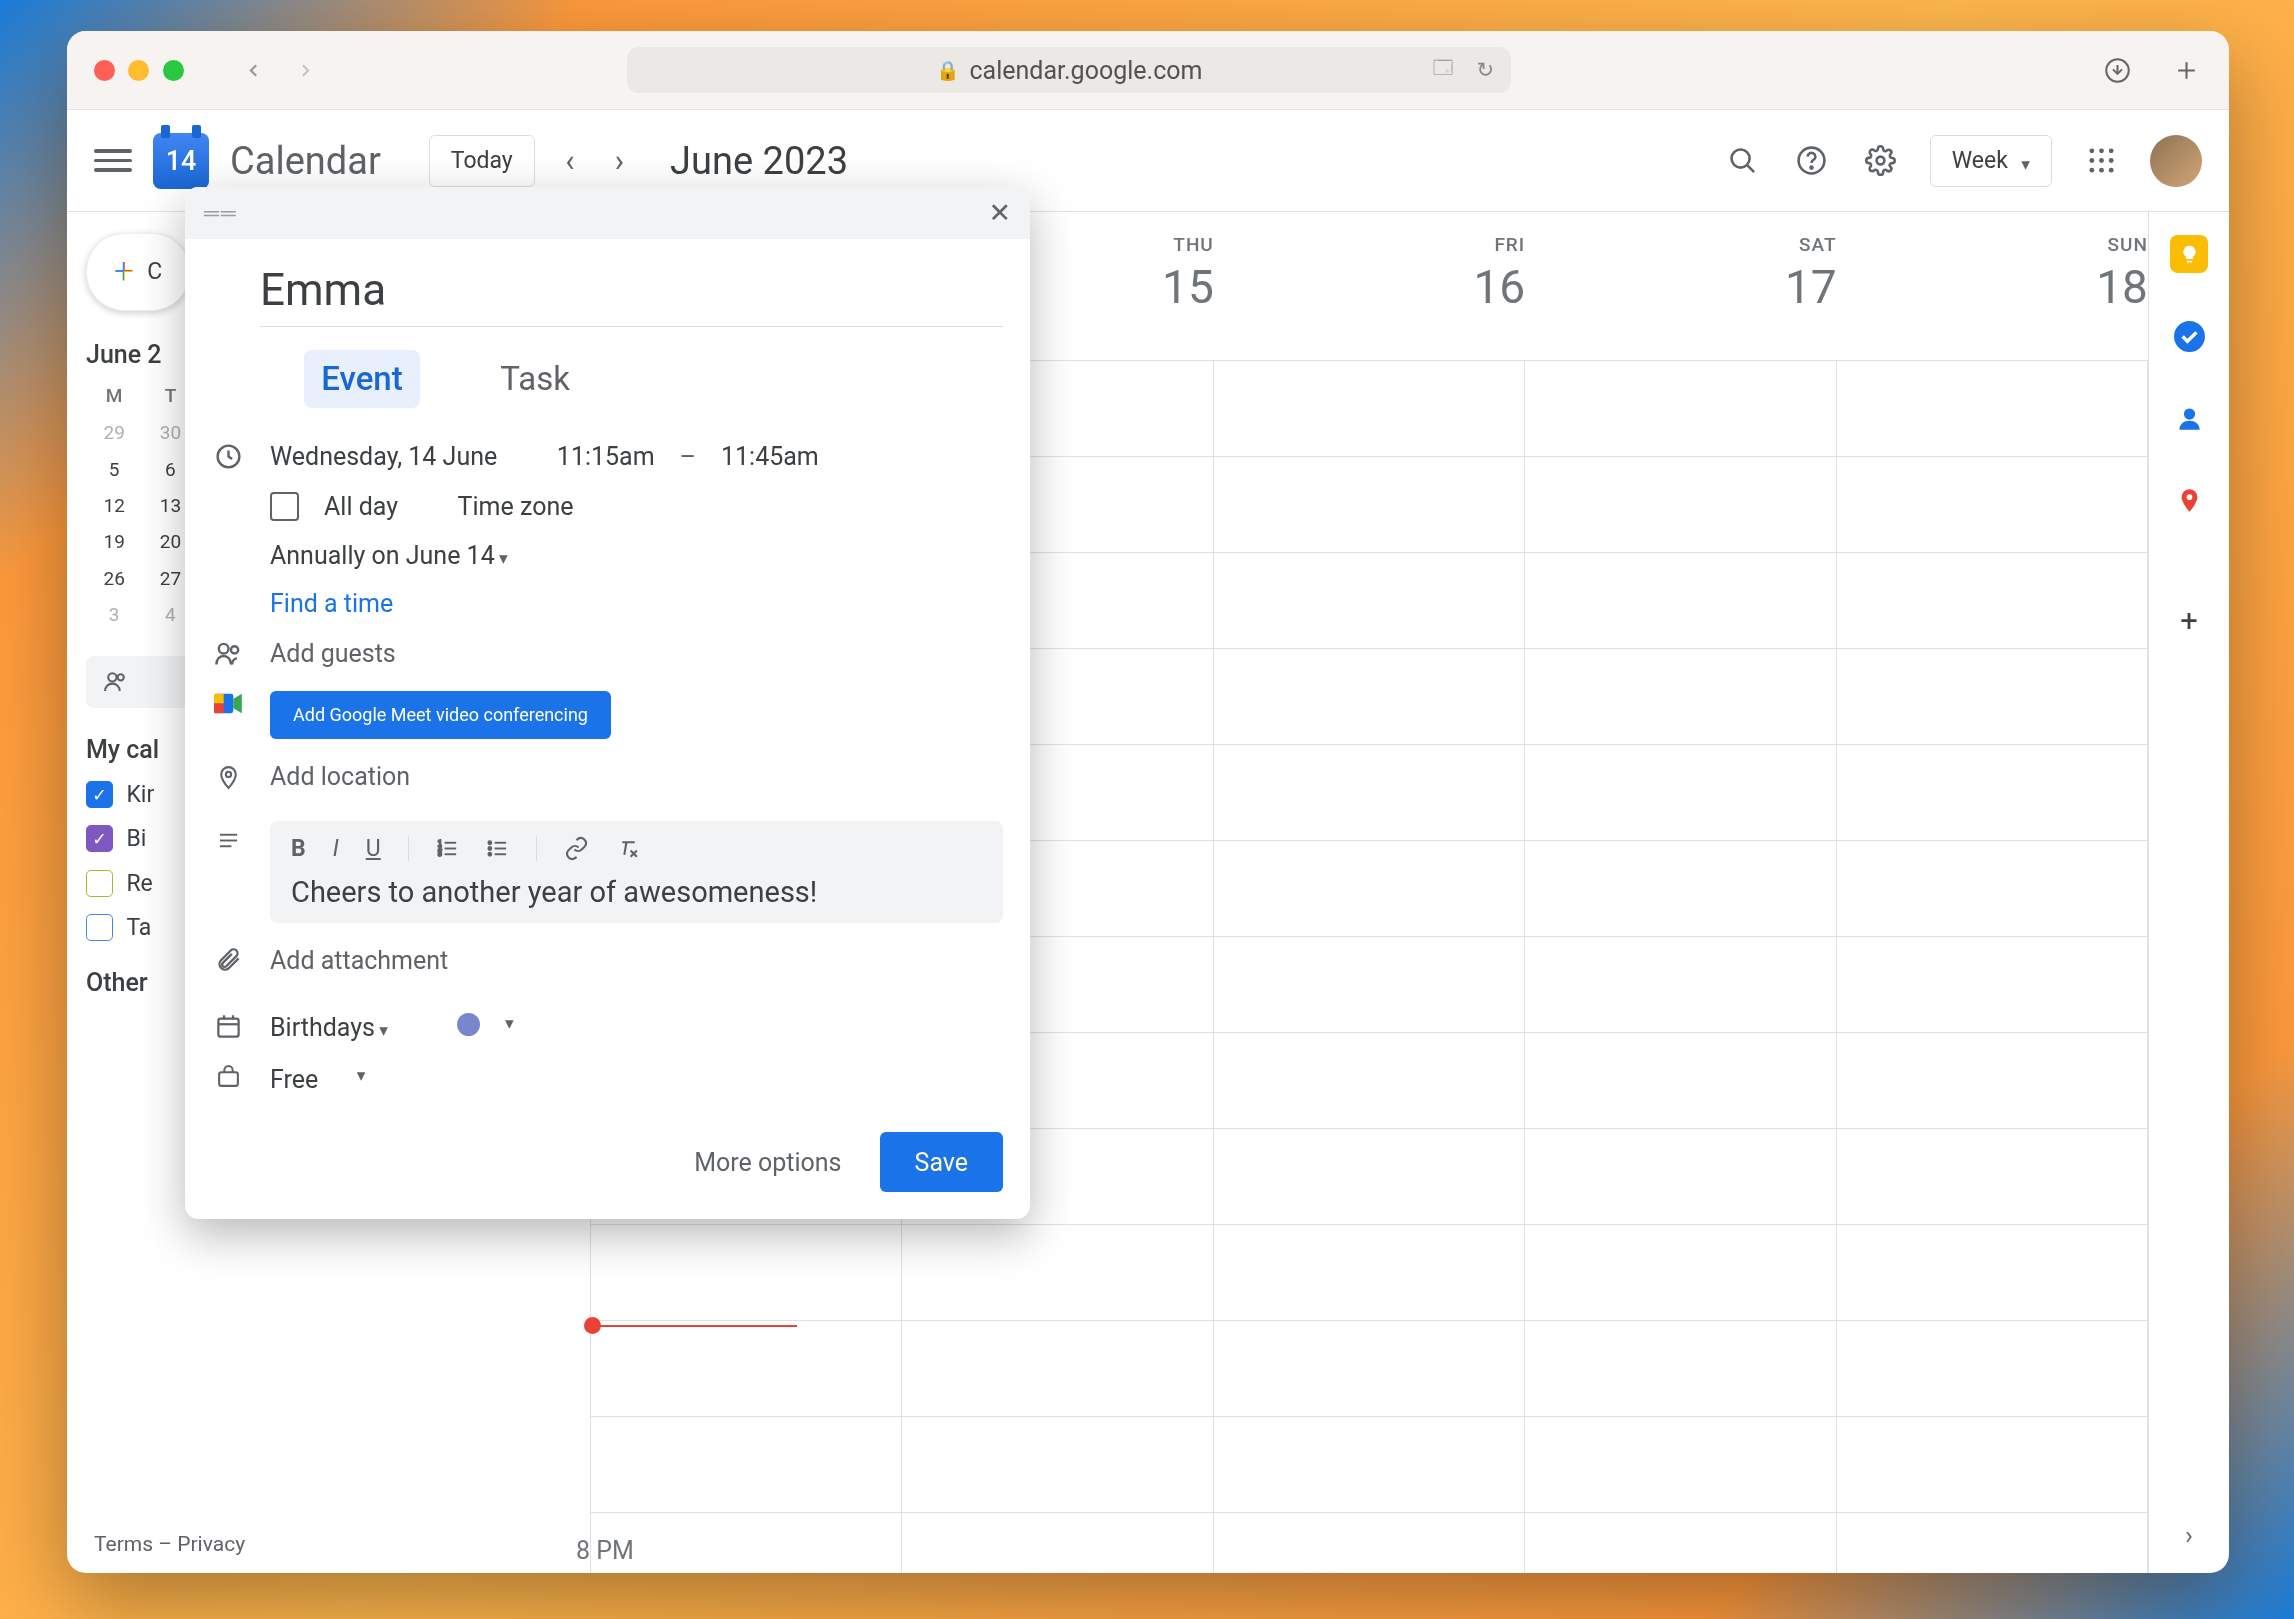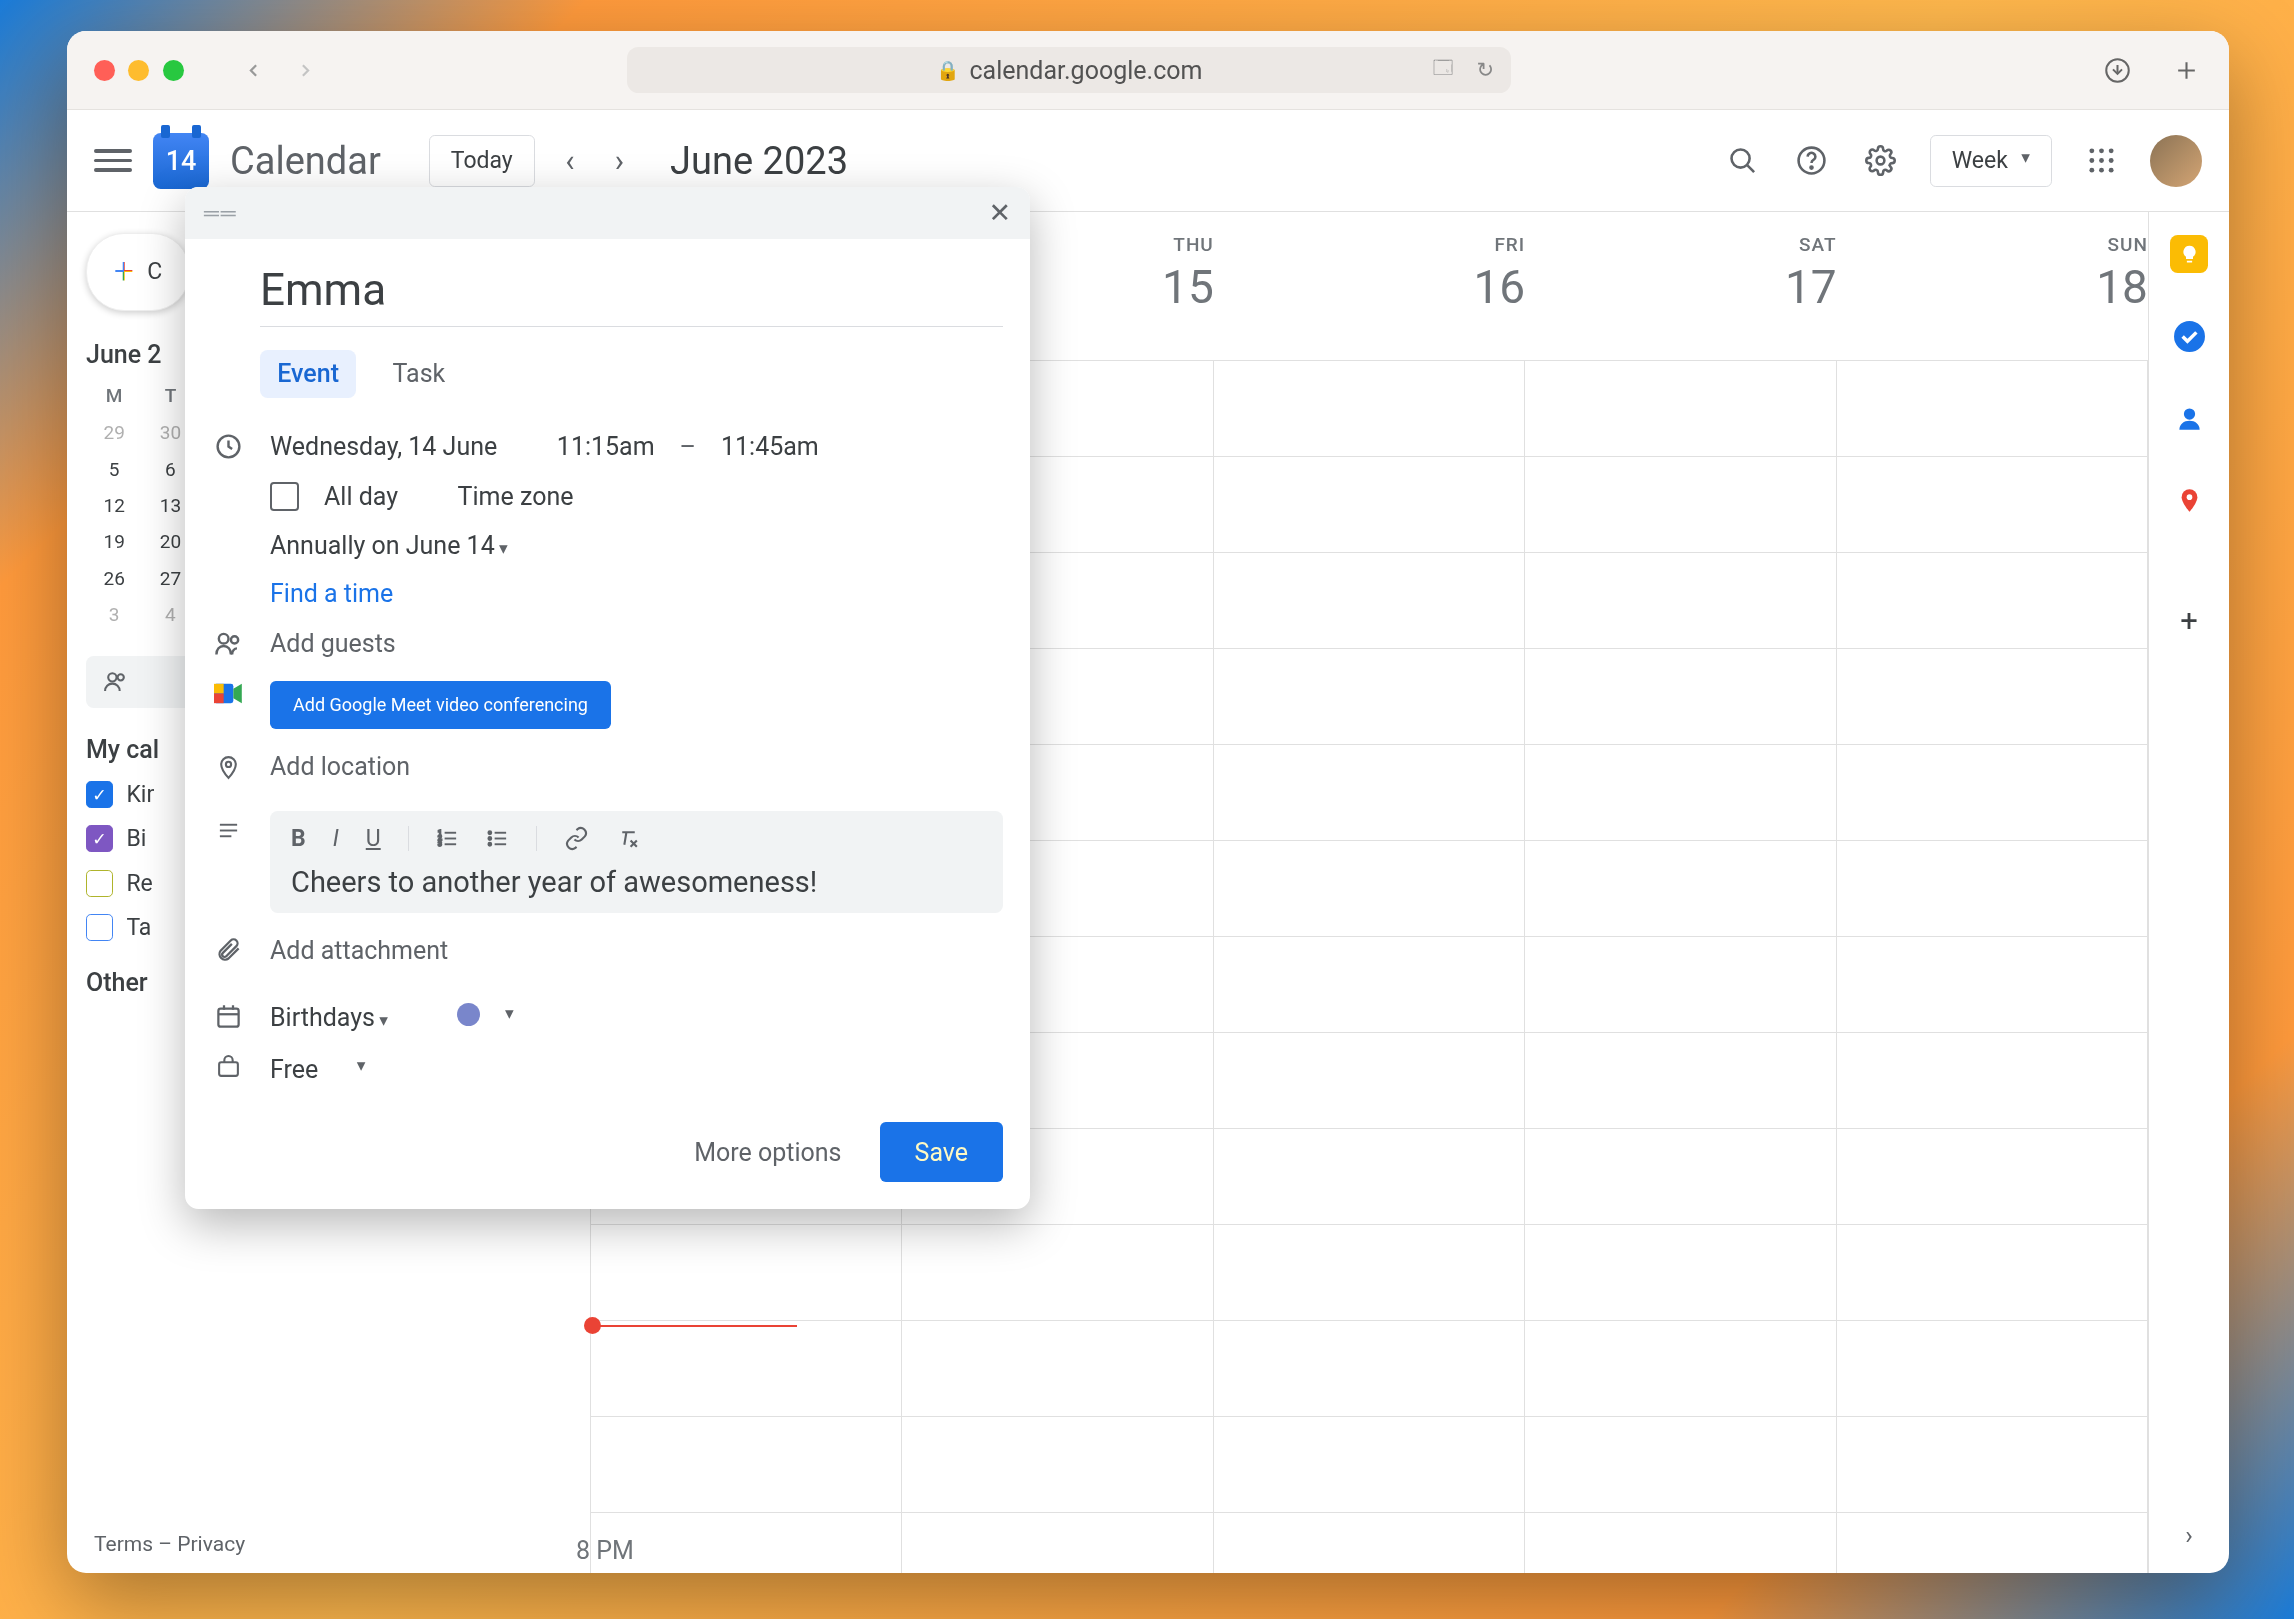--- a/index.html
+++ b/index.html
@@ -76,21 +76,21 @@
   position: relative;
 }
 .gcal-logo::before { content:''; position:absolute; top:-7.7px; left:7.7px; width:9.6px; height:13.4px; background:#1967d2; border-radius:1.9px;}
 .gcal-logo::after { content:''; position:absolute; top:-7.7px; right:7.7px; width:9.6px; height:13.4px; background:#1967d2; border-radius:1.9px;}
 .app-title { font-size: 38px; color:#5f6368; font-weight: 400; }
 .today-btn { border:1px solid #dadce0; border-radius:5.8px; padding:11.5px 21px; font-size:23px; color:#3c4043; background:#fff; margin-left: 27px;}
 .month-nav-arrow { font-size: 31px; color:#5f6368; padding: 0 9.6px;}
 .month-label { font-size: 38px; color:#3c4043; font-weight:400; margin-left: 15.4px;}
 .gcal-header-right { margin-left:auto; display:flex; align-items:center; gap:29px; }
 .hdr-icon { width:40px; height:40px; color:#5f6368; display:flex; align-items:center; justify-content:center; }
-.view-select { border:1px solid #dadce0; border-radius:5.8px; padding:11.5px 21px; font-size:23px; color:#3c4043; display:flex; align-items:flex-start; gap:13.4px;}
+.view-select { border:1px solid #dadce0; border-radius:5.8px; padding:11.5px 21px; font-size:23px; color:#3c4043; display:flex; align-items:flex-end; gap:13.4px;}
 .avatar { width: 52px; height: 52px; border-radius:50%; background: linear-gradient(135deg,#8b7355,#d4a574);}
 
 
 .gcal-body { display:flex; height: calc(100% - 181px); position:relative; }
 .left-col { width: 432px; padding: 21px 19px; border-right: none; }
 .create-btn {
   display:inline-flex; align-items:center; gap:13.4px;
   padding: 17.3px 27px; border-radius:38px;
   box-shadow: 0 1.9px 7.7px rgba(0,0,0,0.2);
   background:#fff; border:1px solid #eee;
@@ -171,21 +171,21 @@
 .title-input {
   width: calc(100% - 48px);
   margin-left: 48px;
   border:none; border-bottom:1px solid #dadce0;
   font-size: 44px; color:#3c4043;
   padding: 9.6px 0;
   outline:none;
   font-family:inherit;
 }
 .tabs { margin: 23px 0 23px 48px; display:flex; gap:19px;}
-.tab { padding:9.6px 17.3px; border-radius:7.7px; font-size:25px; color:#5f6368;}
+.tab { padding:9.6px 17.3px; border-radius:7.7px; font-size:33px; color:#5f6368;margin-left:44px;}
 .tab.active { background:#e8f0fe; color:#1967d2; font-weight:500;}
 .row { display:flex; gap:25px; padding: 11.5px 0; font-size:25px; color:#3c4043;}
 .row-icon { width:33px; color:#5f6368; display:flex; justify-content:center; flex-shrink:0;}
 .datetime-row .sep { color:#5f6368; }
 .indent { margin-left: 58px; display:flex; align-items:center; gap:25px; font-size:25px; color:#3c4043; padding: 9.6px 0;}
 .checkbox-empty { width:29px; height:29px; border:2.4px solid #5f6368; border-radius:3.8px;}
 .dropdown-caret::after { content:' ▾'; color:#5f6368; font-size:17.3px;}
 .link-blue { color:#1a73e8; }
 .meet-btn {
   background:#1a73e8; color:#fff; border-radius:5.8px;

